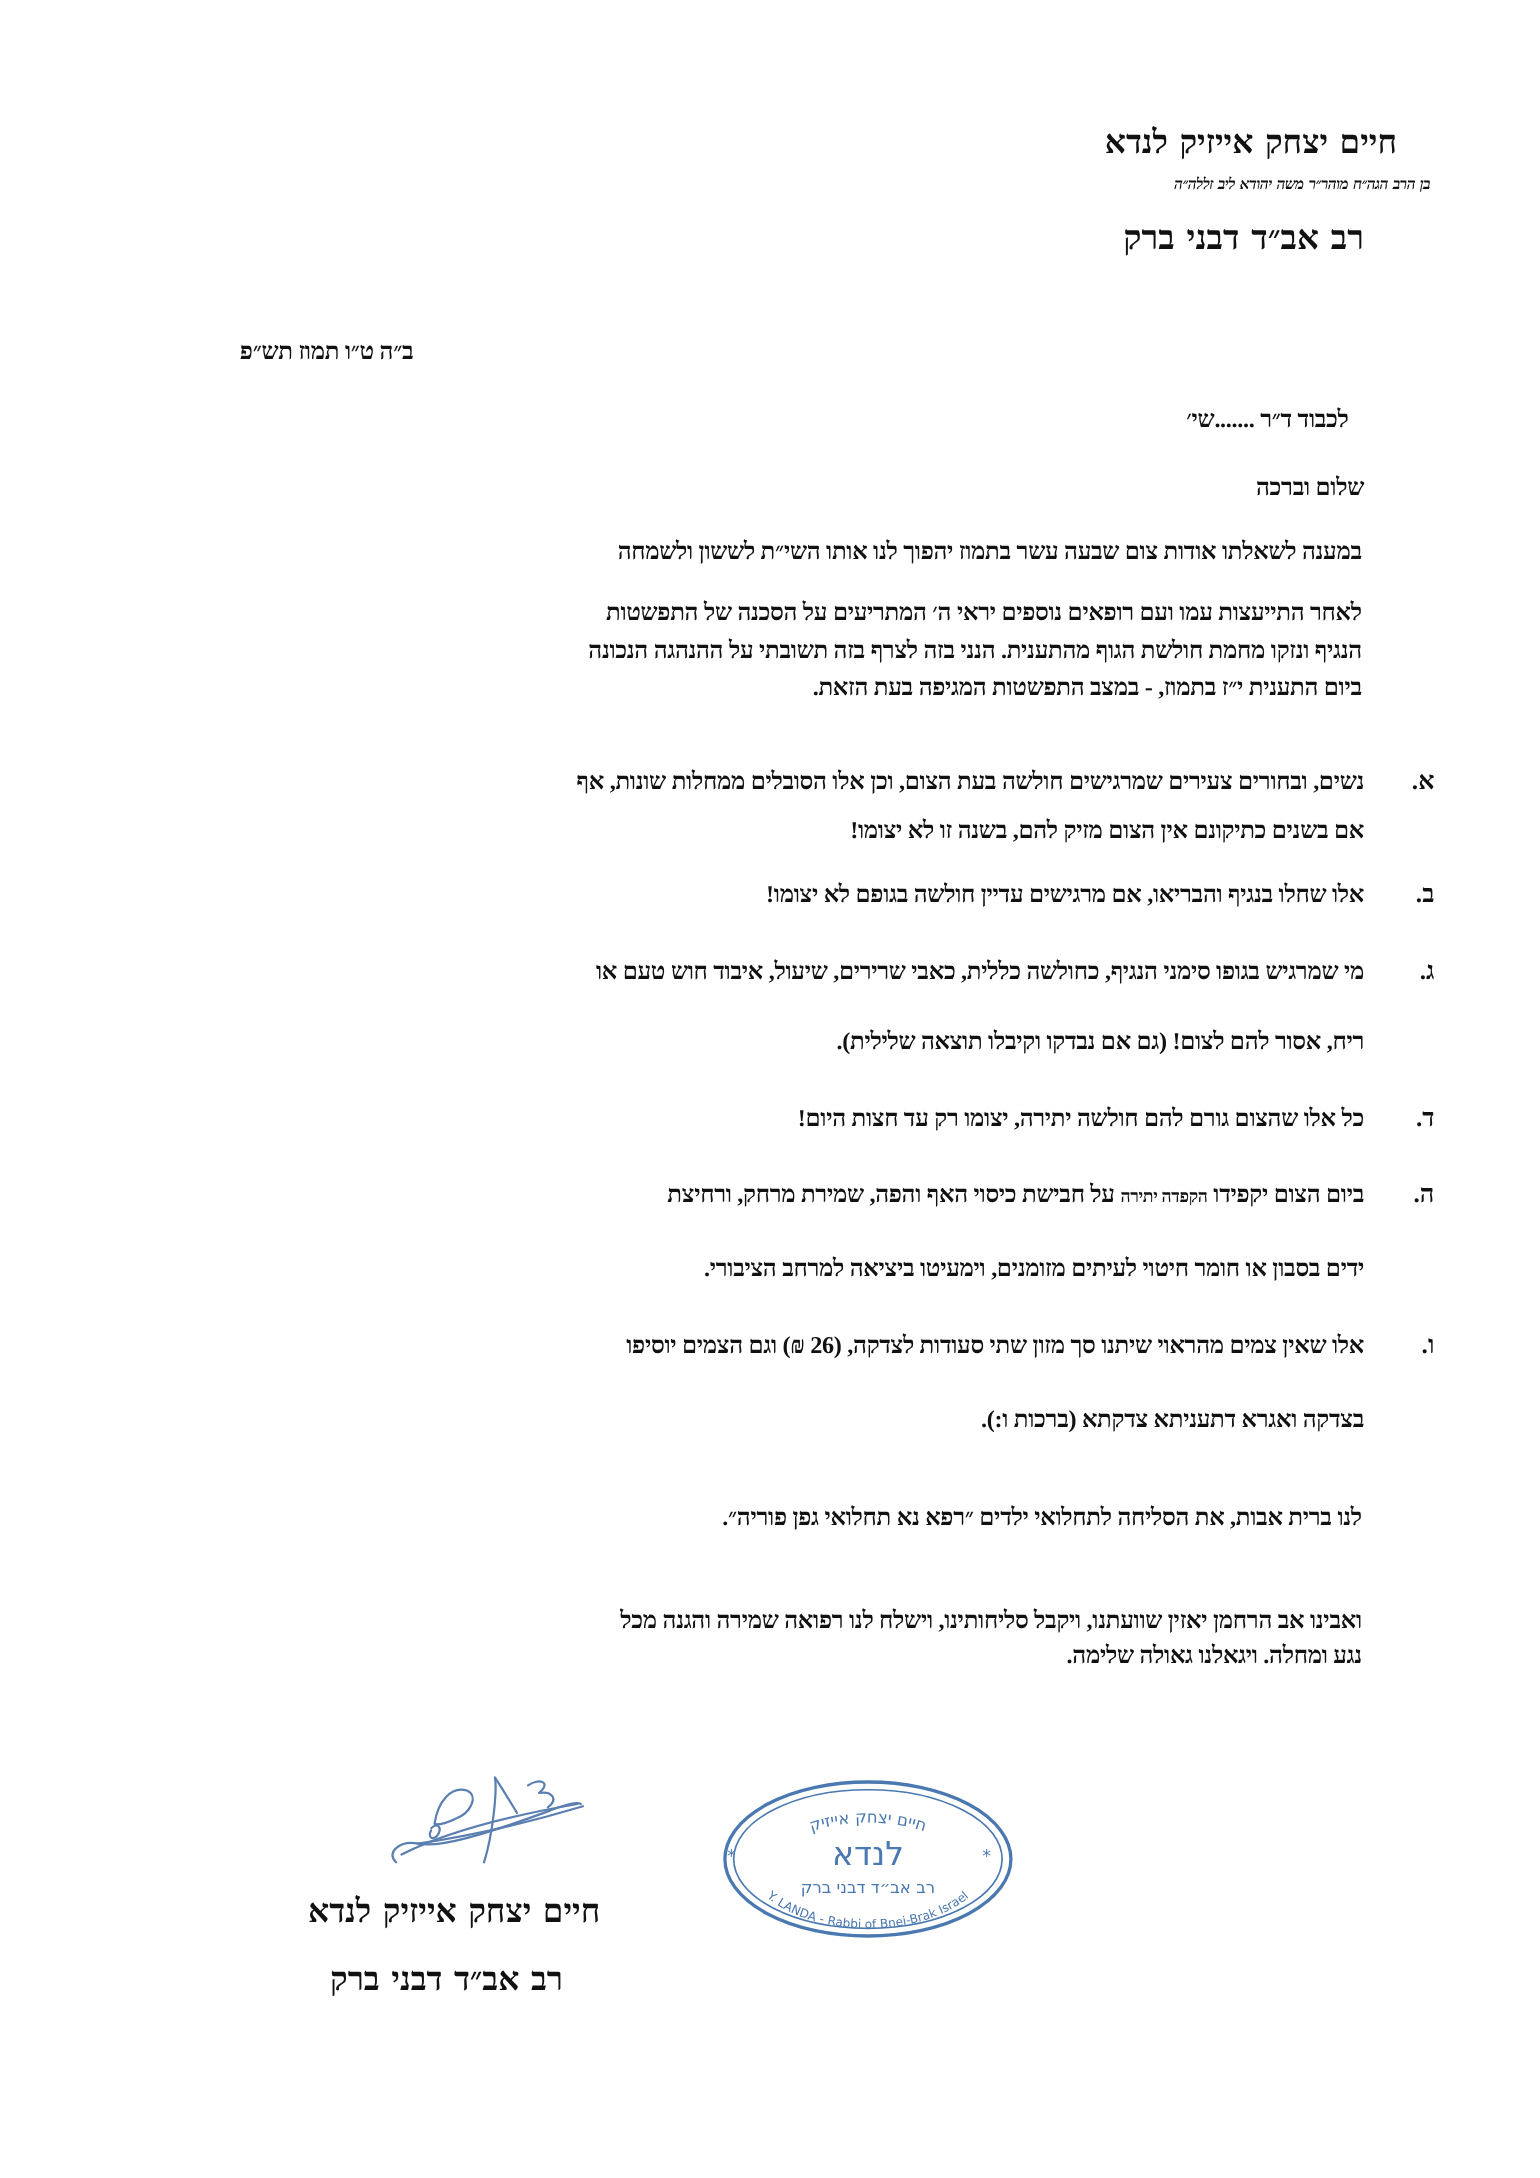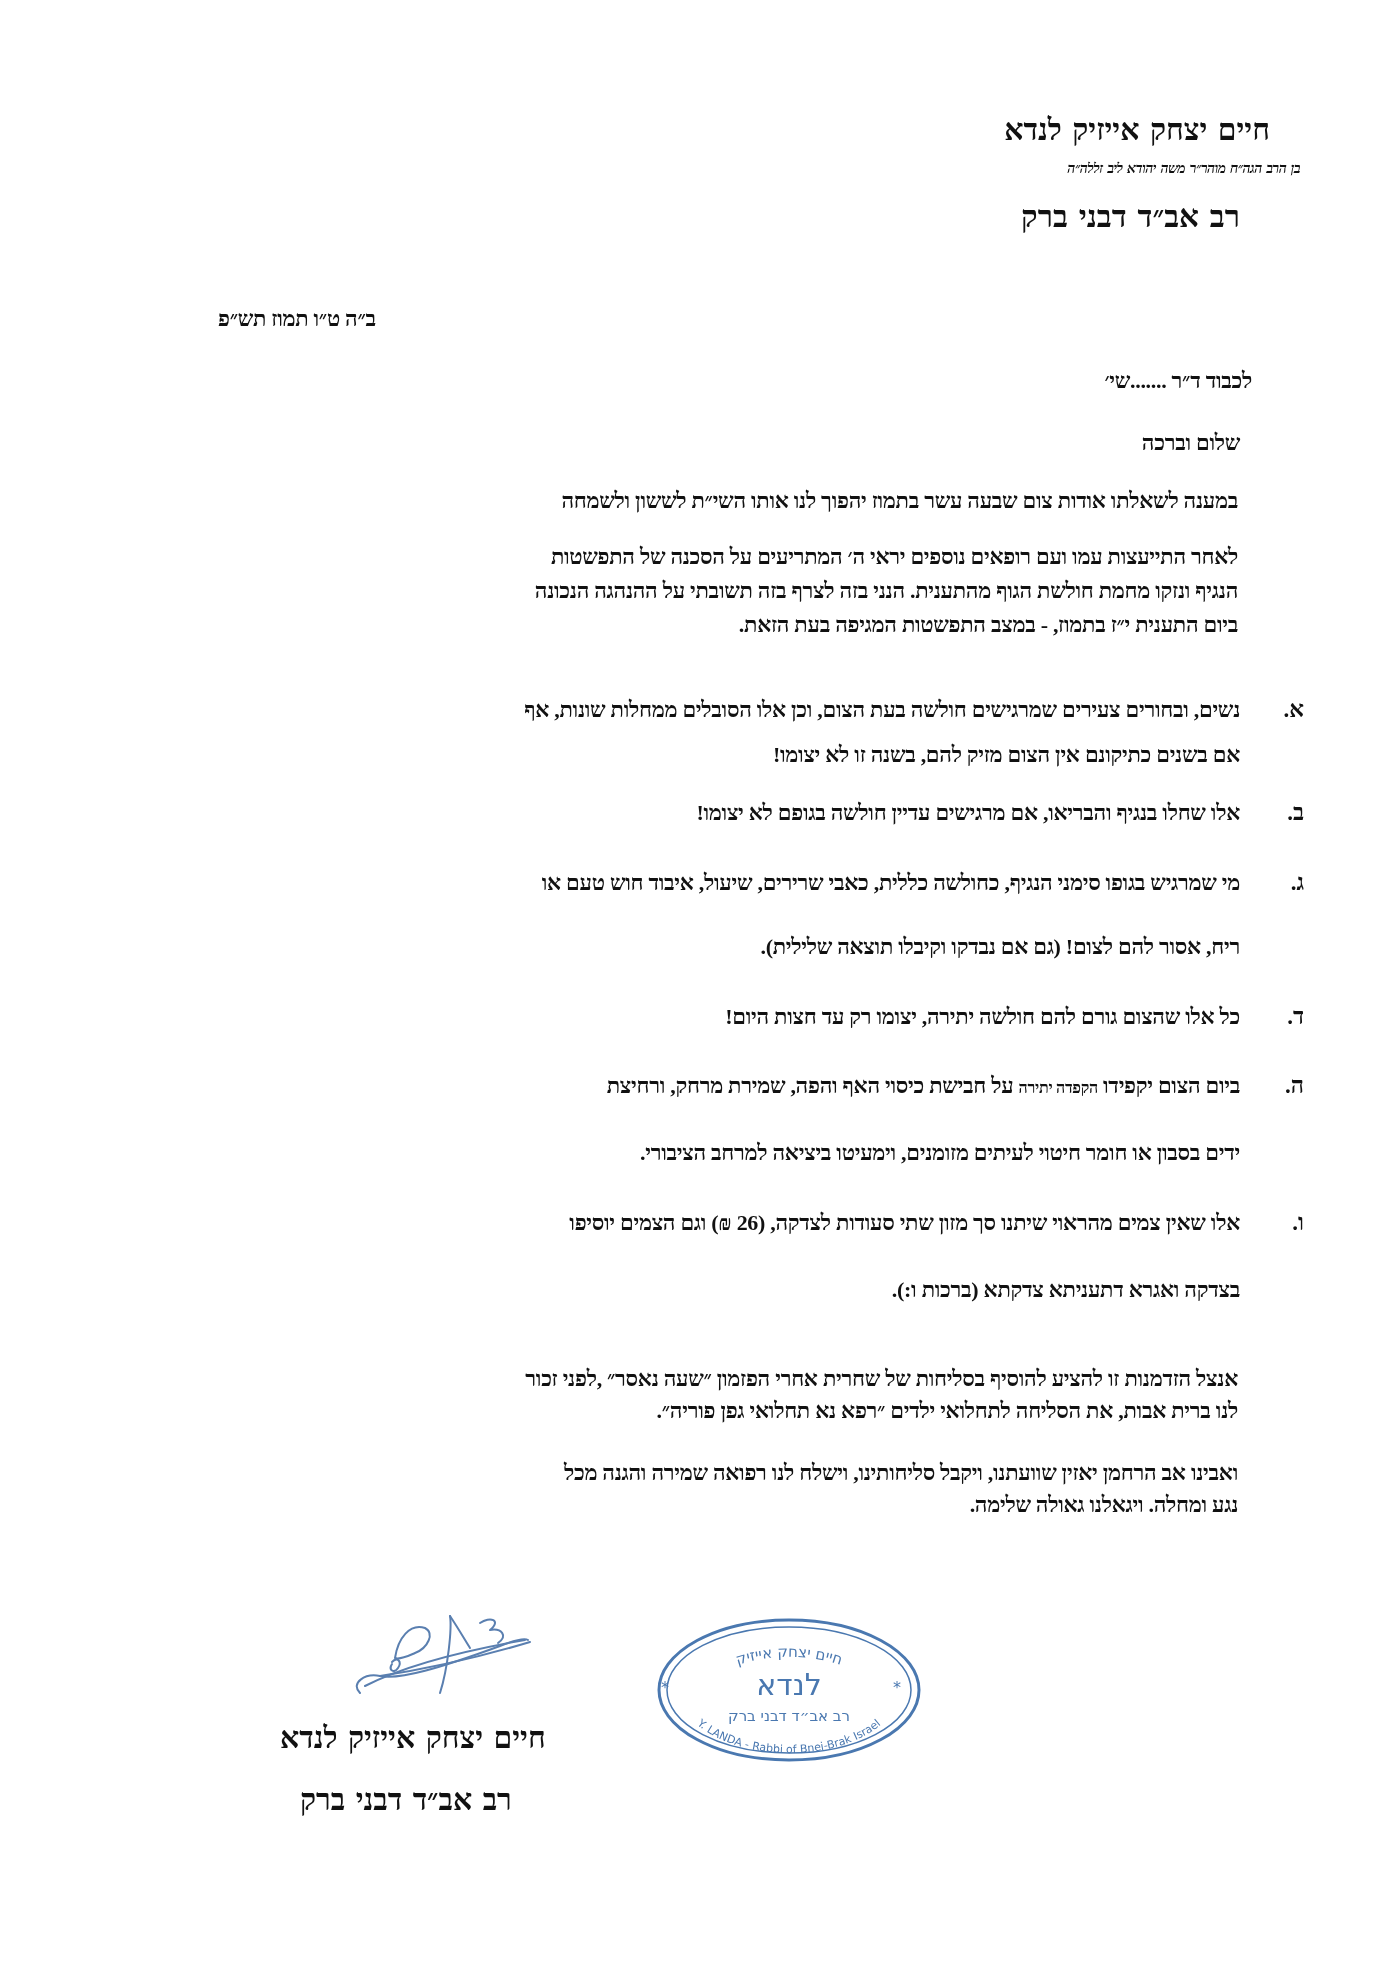--- a/index.html
+++ b/index.html
@@ -43,21 +43,21 @@
     text-align: right;
   }
 
   .text {
     font-family: "Liberation Serif", "DejaVu Serif", serif;
     font-size: 22px;
     font-weight: bold;
     white-space: nowrap;
     letter-spacing: -0.3px;
   }
-  .salutation { right: 148px; top: 368px; }
+  .salutation { right: 174px; top: 368px; }
   .greeting   { right: 160px; top: 430px; }
   .intro      { right: 162px; top: 488px; }
 
   .para { right: 162px; width: 1060px; line-height: 34px; white-space: normal; }
   .para1 { top: 540px; }
 
   
   .item-marker {
     font-family: "Liberation Serif", "DejaVu Serif", serif;
     font-size: 23px; font-weight: bold;
@@ -124,21 +124,20 @@
 
 <div class="abs item-marker" style="top:1073px;">ה.</div>
 <div class="abs text item-line" style="top:1073px;"><span>ביום הצום יקפידו </span><span class="bold-emph">הקפדה יתירה</span><span> על חבישת כיסוי האף והפה, שמירת מרחק, ורחיצת</span></div>
 <div class="abs text item-line" style="top:1140px;">ידים בסבון או חומר חיטוי לעיתים מזומנים, וימעיטו ביציאה למרחב הציבורי.</div>
 
 <div class="abs item-marker" style="top:1210px;">ו.</div>
 <div class="abs text item-line" style="top:1210px;">אלו שאין צמים מהראוי שיתנו סך מזון שתי סעודות לצדקה, (26 ₪) וגם הצמים יוסיפו</div>
 <div class="abs text item-line" style="top:1277px;">בצדקה ואגרא דתעניתא צדקתא (ברכות ו:).</div>
 
 <div class="abs text para closing1">
-  <div>אנצל הזדמנות זו להציע להוסיף בסליחות של שחרית אחרי הפזמון ״שעה נאסר״ ,לפני זכור</div>
   <div>לנו ברית אבות, את הסליחה לתחלואי ילדים ״רפא נא תחלואי גפן פוריה״.</div>
 </div>
 <div class="abs text para closing2">
   <div>ואבינו אב הרחמן יאזין שוועתנו, ויקבל סליחותינו, וישלח לנו רפואה שמירה והגנה מכל</div>
   <div>נגע ומחלה. ויגאלנו גאולה שלימה.</div>
 </div>
 
 <svg class="abs signature" viewBox="0 0 200 110">
   <g fill="none" stroke="#5a7fb0" stroke-width="2" stroke-linecap="round" stroke-linejoin="round">
     <path d="M20 95 C 10 85, 25 75, 40 78 C 60 82, 100 70, 160 48 C 175 42, 185 40, 188 42"></path>

